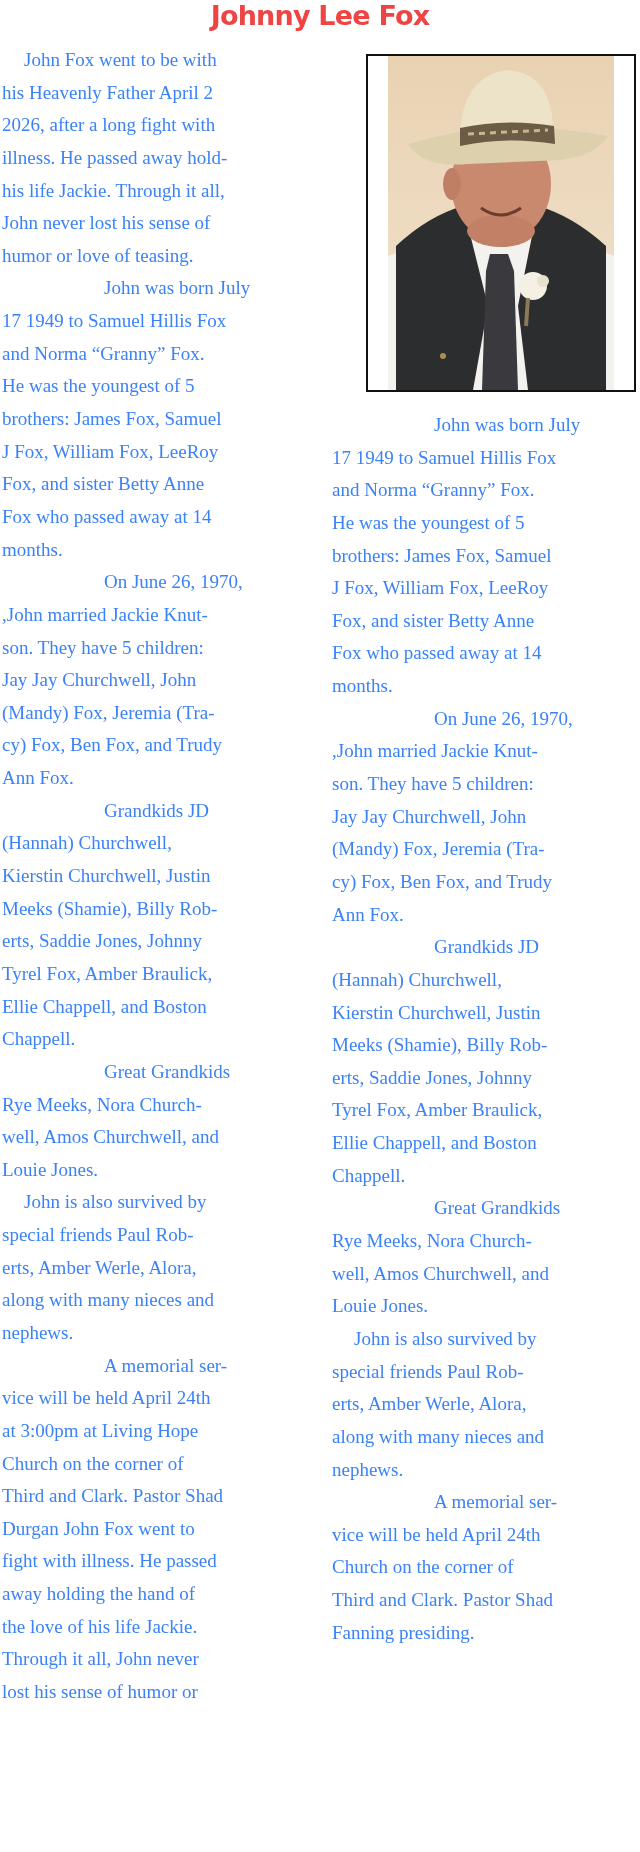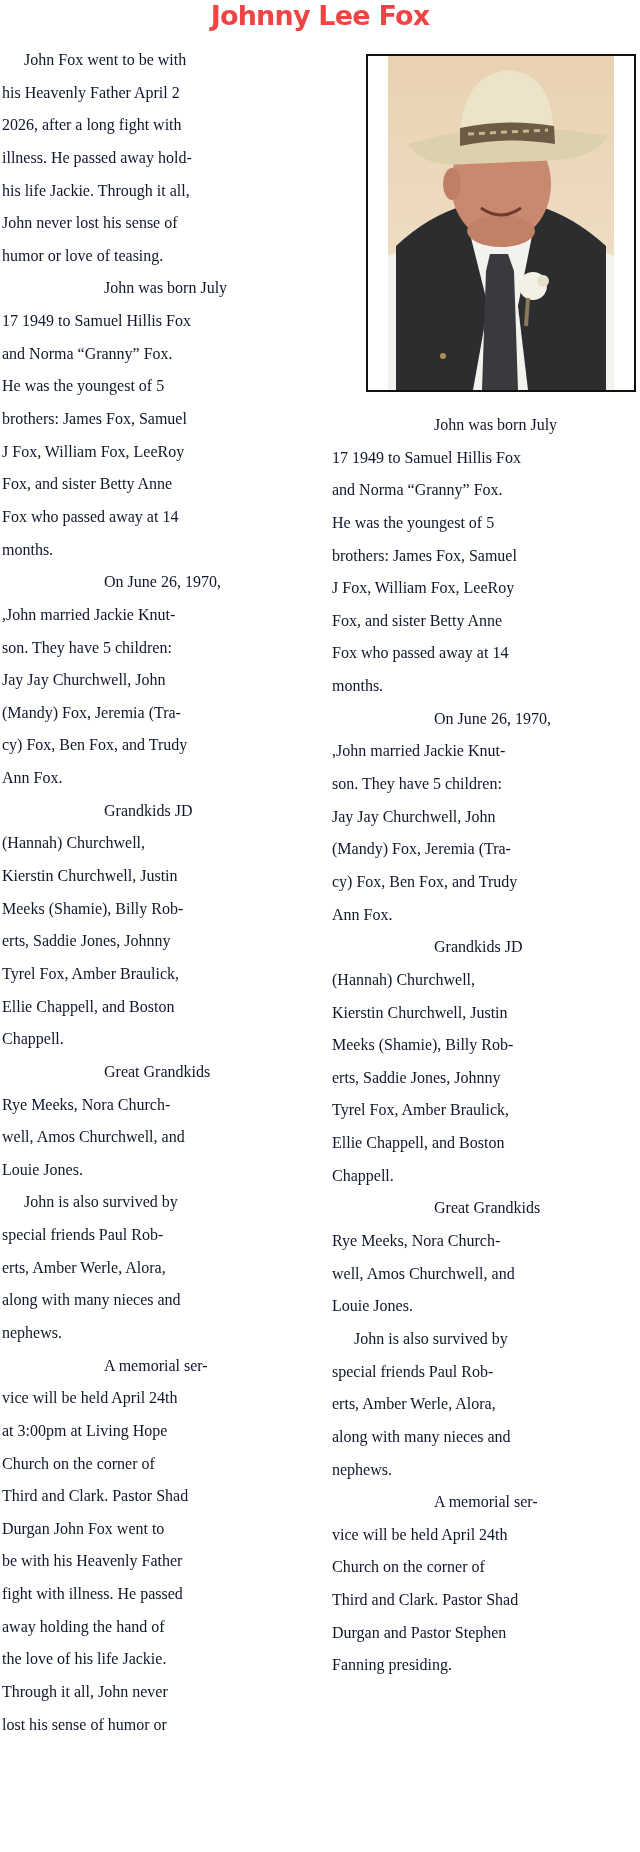--- a/index.html
+++ b/index.html
@@ -3,22 +3,22 @@
 <meta charset="utf-8">
 <style>
   html, body { margin:0; padding:0; background:#ffffff; }
   body { width:640px; height:1852px; position:relative; overflow:hidden; color:#1a1a1a; }
   .title {
     position:absolute; left:0; top:0; width:640px; text-align:center;
     font-family:"DejaVu Sans", sans-serif; font-weight:bold; font-size:27px;
     letter-spacing:-0.8px; line-height:32px; color:#ef4444;
   }
   .col {
-    position:absolute; font-family:"Liberation Serif", serif; font-size:16px;
-    line-height:32.65px; color:#0f172a; white-space:nowrap;
+    position:absolute; font-family:"Liberation Serif", serif; font-size:19px;
+    line-height:32.65px; color:#3b82f6; white-space:nowrap;
   }
   .col .ln { display:block; height:32.65px; }
   .col .ln.ind1 { padding-left:22px; }
   .col .ln.ind2 { padding-left:102px; }
   #col-left { left:2px; top:44px; width:320px; }
   #col-right { left:332px; top:409px; width:306px; }
   .photo {
     position:absolute; left:366px; top:54px; width:270px; height:338px;
     border:2px solid #111; background:#fff; box-sizing:border-box; overflow:hidden;
   }
@@ -110,21 +110,20 @@
     <span class="ln">special friends Paul Rob-</span>
     <span class="ln">erts, Amber Werle, Alora,</span>
     <span class="ln">along with many nieces and</span>
     <span class="ln">nephews.</span>
     <span class="ln ind2">A memorial ser-</span>
     <span class="ln">vice will be held April 24th</span>
     <span class="ln">at 3:00pm at Living Hope</span>
     <span class="ln">Church on the corner of</span>
     <span class="ln">Third and Clark. Pastor Shad</span>
     <span class="ln">Durgan John Fox went to</span>
-    <span class="ln">be with his Heavenly Father</span>
     <span class="ln">fight with illness. He passed</span>
     <span class="ln">away holding the hand of</span>
     <span class="ln">the love of his life Jackie.</span>
     <span class="ln">Through it all, John never</span>
     <span class="ln">lost his sense of humor or</span>
   </div>
 <div class="col" id="col-right">
     <span class="ln ind2">John was born July</span>
     <span class="ln">17 1949 to Samuel Hillis Fox</span>
     <span class="ln">and Norma “Granny” Fox.</span>
@@ -155,15 +154,14 @@
     <span class="ln">Louie Jones.</span>
     <span class="ln ind1">John is also survived by</span>
     <span class="ln">special friends Paul Rob-</span>
     <span class="ln">erts, Amber Werle, Alora,</span>
     <span class="ln">along with many nieces and</span>
     <span class="ln">nephews.</span>
     <span class="ln ind2">A memorial ser-</span>
     <span class="ln">vice will be held April 24th</span>
     <span class="ln">Church on the corner of</span>
     <span class="ln">Third and Clark. Pastor Shad</span>
-    <span class="ln">Durgan and Pastor Stephen</span>
     <span class="ln">Fanning presiding.</span>
   </div>
 
 </body></html>

